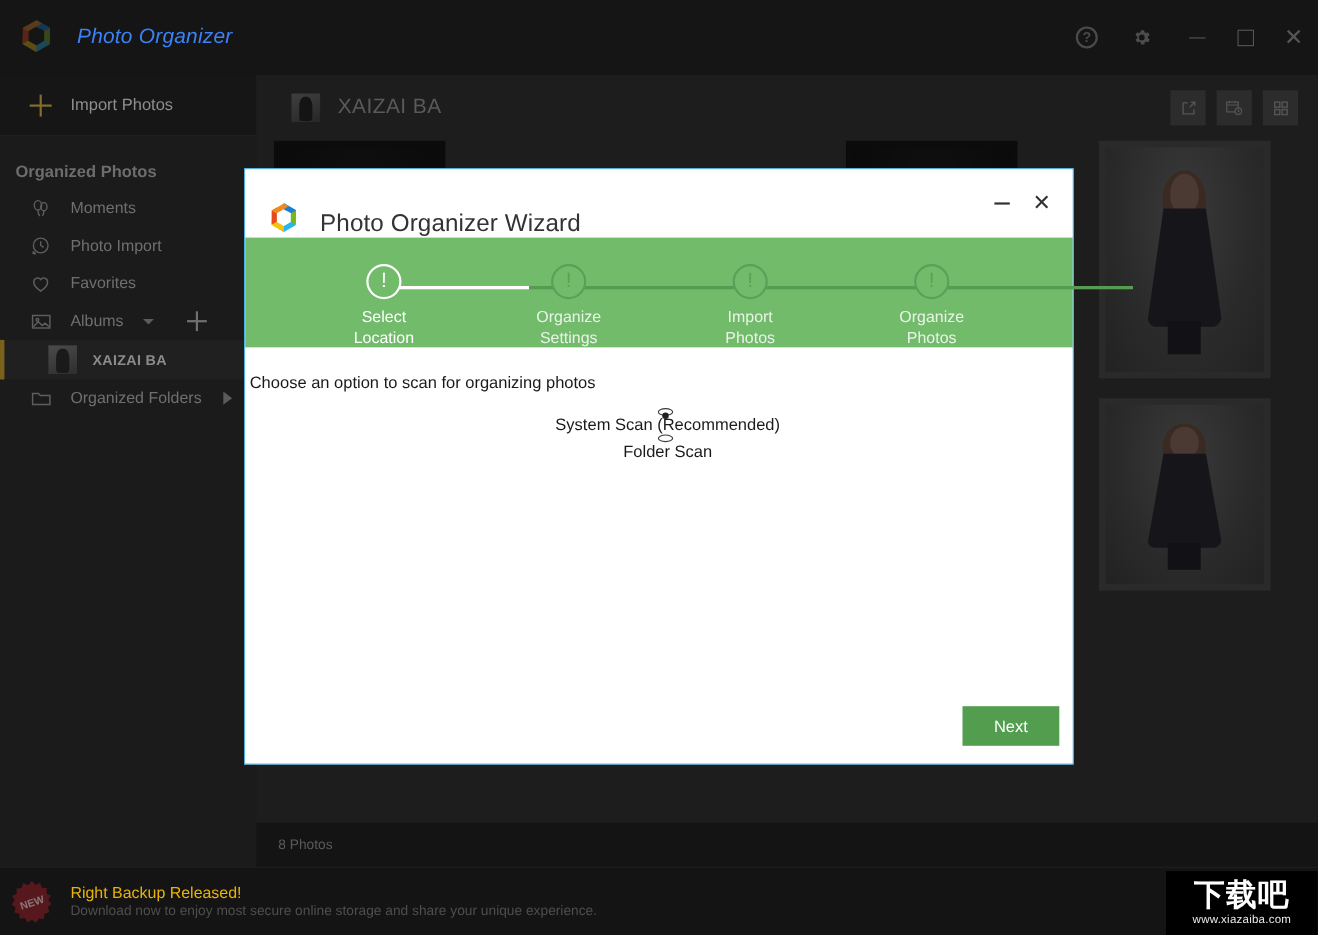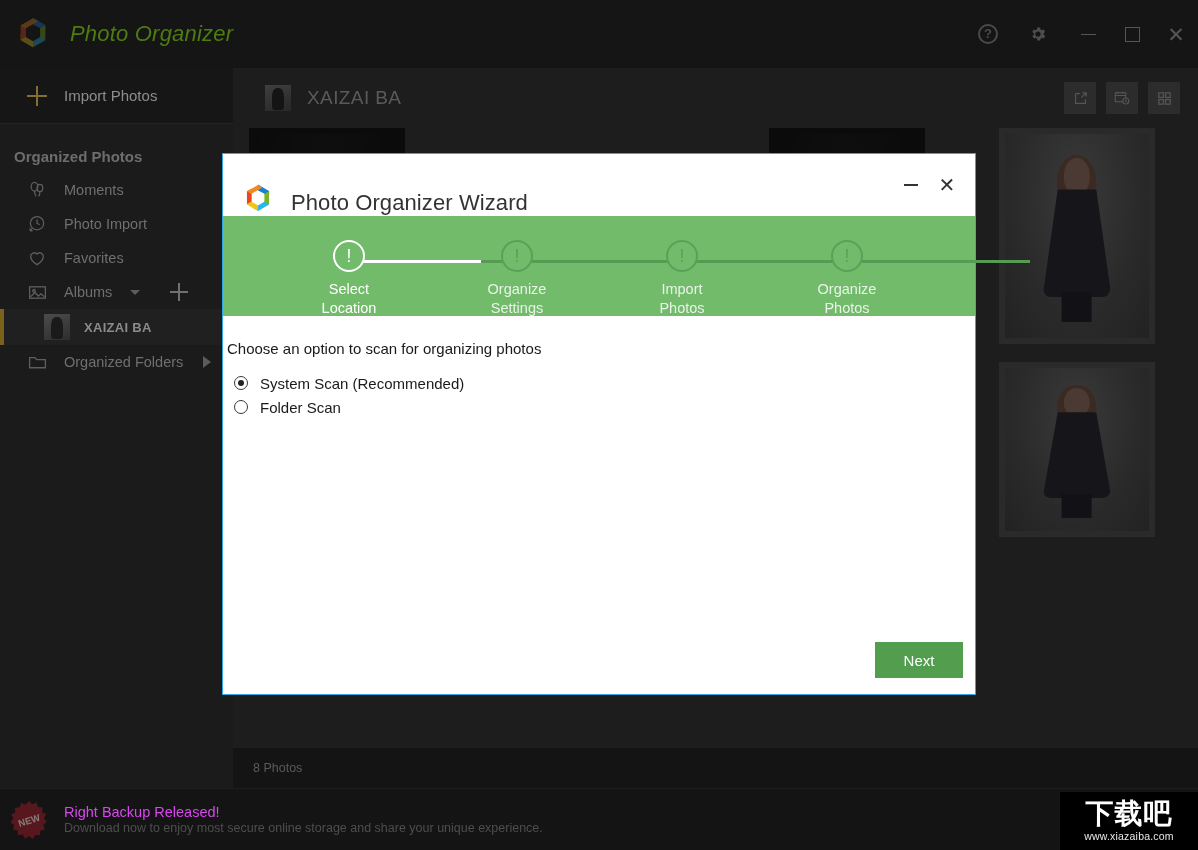--- a/index.html
+++ b/index.html
@@ -18,23 +18,23 @@
   
   .titlebar {
     position: absolute; left: 0; top: 0;
     width: 1198px; height: 68px;
     background: #151515;
     display: flex; align-items: center;
   }
   .app-logo { margin-left: 14px; width: 38px; height: 38px; position: relative; }
   .app-title {
     margin-left: 18px;
-    font-size: 22px;
+    font-size: 19px;
     font-style: italic;
-    color: #4d7c0f;
+    color: #3b82f6;
     letter-spacing: .2px;
   }
   .win-controls {
     position: absolute; right: 0; top: 0; height: 68px;
     display: flex; align-items: center;
   }
   .win-btn {
     width: 44px; height: 68px;
     display: flex; align-items: center; justify-content: center;
     color: #4d4d4d;
@@ -229,21 +229,21 @@
     position: absolute; left: 0; bottom: 0;
     width: 1198px; height: 62px;
     background: #141414;
     border-top: 1px solid #1f1f1f;
     display: flex; align-items: center;
   }
   .promo-badge {
     margin-left: 8px; width: 42px; height: 42px; position: relative;
   }
   .promo-text { margin-left: 14px; }
-  .promo-title { font-size: 14.5px; color: #d946ef; margin-bottom: 1px; }
+  .promo-title { font-size: 14.5px; color: #eab308; margin-bottom: 1px; }
   .promo-sub { font-size: 12.5px; color: #4e4e4e; }
   .watermark {
     position: absolute; right: 0; bottom: 0;
     width: 138px; height: 58px;
     background: #000;
     display: flex; flex-direction: column;
     align-items: center; justify-content: center;
   }
   .wm-cn {
     font-size: 28px; font-weight: bold; color: #fff;
@@ -310,21 +310,21 @@
   .dlg-body {
     position: absolute; left: 0; top: 162px;
     width: 752px; height: 378px;
     background: #fff;
     padding: 24px 0 0 4px;
   }
   .prompt {
     font-size: 15px; color: #1a1a1a; margin-bottom: 14px;
   }
   .radio-row {
-    display: flex; align-items: center; height: 24px;
+    display: flex; align-items: center; height: 24px; flex-direction: column;
   }
   .radio {
     width: 14px; height: 14px; border-radius: 50%;
     border: 1.4px solid #3a3a3a; position: relative; margin-left: 7px;
   }
   .radio.on::after {
     content: ''; position: absolute; left: 3px; top: 3px;
     width: 6px; height: 6px; border-radius: 50%; background: #222;
   }
   .radio-label {

